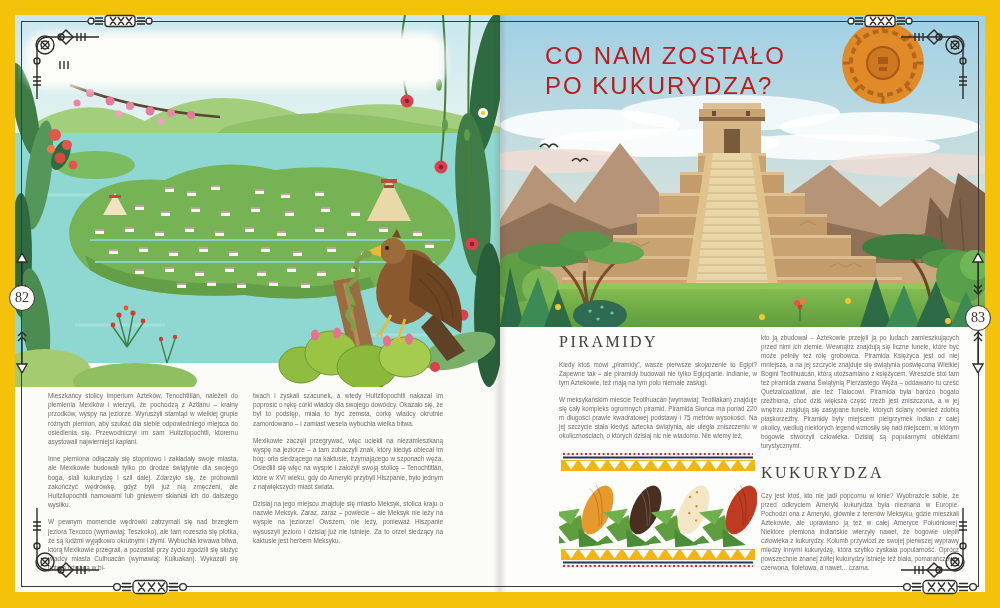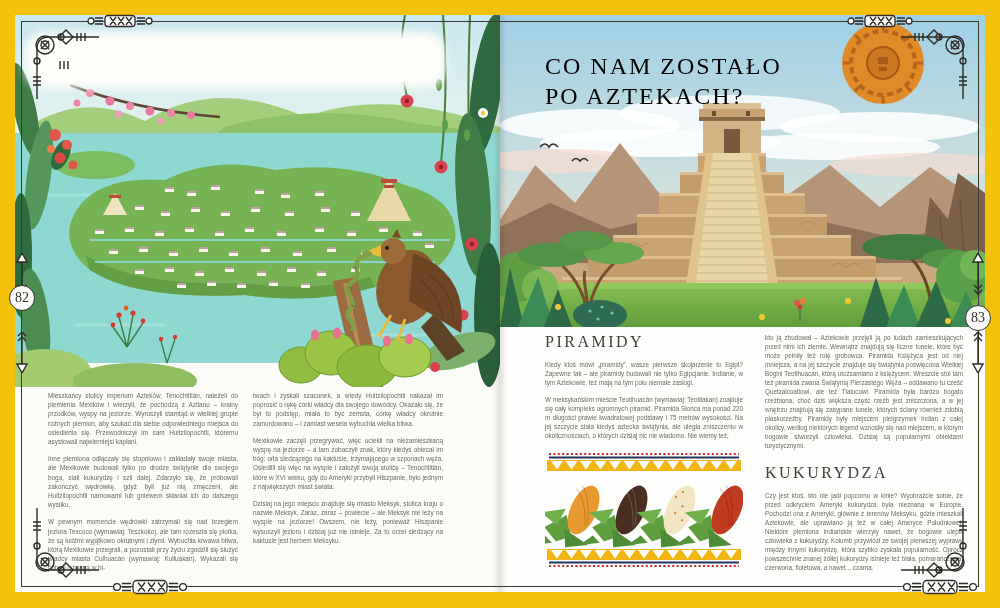--- a/index.html
+++ b/index.html
@@ -11,26 +11,26 @@
   #page-right{left:485px;background:#fdfdfb;}
   #gutter{position:absolute;left:478px;top:0;width:14px;height:577px;z-index:4;
           background:linear-gradient(90deg,rgba(0,0,0,0) 0%,rgba(60,50,40,.14) 50%,rgba(0,0,0,0) 100%);pointer-events:none;}
   #frame{position:absolute;left:6px;top:6px;width:956px;height:564px;border:1.3px solid #3b3a36;z-index:5;pointer-events:none;}
   .illu{position:absolute;left:0;top:0;z-index:1;}
   
   #left-title-banner{position:absolute;left:16px;top:24px;width:408px;height:42px;z-index:3;
      background:#fdfdf9;border-radius:14px;box-shadow:0 0 9px 7px rgba(253,253,249,.96);}
   #left-title{position:absolute;left:0;top:0;width:100%;height:42px;line-height:44px;text-align:center;
      font-family:"Liberation Serif",serif;font-size:27px;letter-spacing:2px;color:#262420;white-space:nowrap;}
-  #right-title{position:absolute;left:45px;top:36px;z-index:3;font-family:Liberation Serif, serif;
-     font-size:24px;letter-spacing:2px;color:#000000;line-height:30px;}
+  #right-title{position:absolute;left:45px;top:26px;z-index:3;font-family:Liberation Sans, sans-serif;
+     font-size:24px;letter-spacing:2px;color:#b91c1c;line-height:30px;}
   
   .cols{position:absolute;z-index:3;display:flex;}
   #left-cols{left:33px;top:376px;gap:15px;}
-  #right-cols{left:45px;top:318px;gap:22px;}
+  #right-cols{left:59px;top:318px;gap:4px;}
   .col{width:190px;}
   #right-cols .col{width:198px;}
   .col p{margin:0 0 8px 0;font-size:6.4px;line-height:9.2px;color:#6e6962;text-align:justify;}
   #right-cols .col p{font-size:6.3px;line-height:9px;}
   .sec-head{margin:0 0 9px 0;font-family:"Liberation Serif",serif;font-weight:normal;
      font-size:16px;letter-spacing:2.5px;color:#403e3a;}
   .sec-head.later{margin-top:14px;}
   
   .pagenum{position:absolute;width:24px;height:24px;border-radius:50%;background:#fdfdfb;border:1.2px solid #34322e;
      z-index:6;text-align:center;line-height:24px;font-family:"Liberation Serif",serif;font-size:14px;color:#34322e;}
@@ -378,21 +378,21 @@
             <circle cx="303" cy="286" r="3" fill="#ef7a3e"></circle>
             <circle cx="300" cy="292" r="2.4" fill="#d93a2e"></circle>
           <circle cx="58" cy="292" r="3" fill="#f2c832"></circle>
             <circle cx="262" cy="302" r="3" fill="#f2c832"></circle>
             <circle cx="348" cy="286" r="3" fill="#f2c832"></circle>
             <circle cx="448" cy="306" r="3" fill="#f2c832"></circle>
         </g>
       </svg>
       <div id="right-title">
         <div>CO NAM ZOSTAŁO</div>
-        <div>PO AZTEKACH?</div>
+        <div>PO KUKURYDZA?</div>
       </div>
       <div class="cols" id="right-cols">
         <div class="col">
           <h2 class="sec-head">PIRAMIDY</h2>
           <p>Kiedy ktoś mówi „piramidy”, wasze pierwsze skojarzenie to Egipt? Zapewne tak – ale piramidy budowali nie tylko Egipcjanie. Indianie, w tym Aztekowie, też mają na tym polu niemałe zasługi.</p>
           <p>W meksykańskim mieście Teotihuacán (wymawiaj: Teotiłakan) znajduje się cały kompleks ogromnych piramid. Piramida Słońca ma ponad 220 m długości prawie kwadratowej podstawy i 75 metrów wysokości. Na jej szczycie stała kiedyś aztecka świątynia, ale uległa zniszczeniu w okolicznościach, o których dzisiaj nic nie wiadomo. Nie wiemy też,</p>
           <svg id="corn-band" width="198" height="116" viewBox="0 0 198 116">
             <g>
               <line x1="4" y1="2" x2="194" y2="2" stroke="#CC2A22" stroke-width="2" stroke-dasharray="2 2.4"></line>
               <line x1="4" y1="5.6" x2="194" y2="5.6" stroke="#23355C" stroke-width="2"></line>

